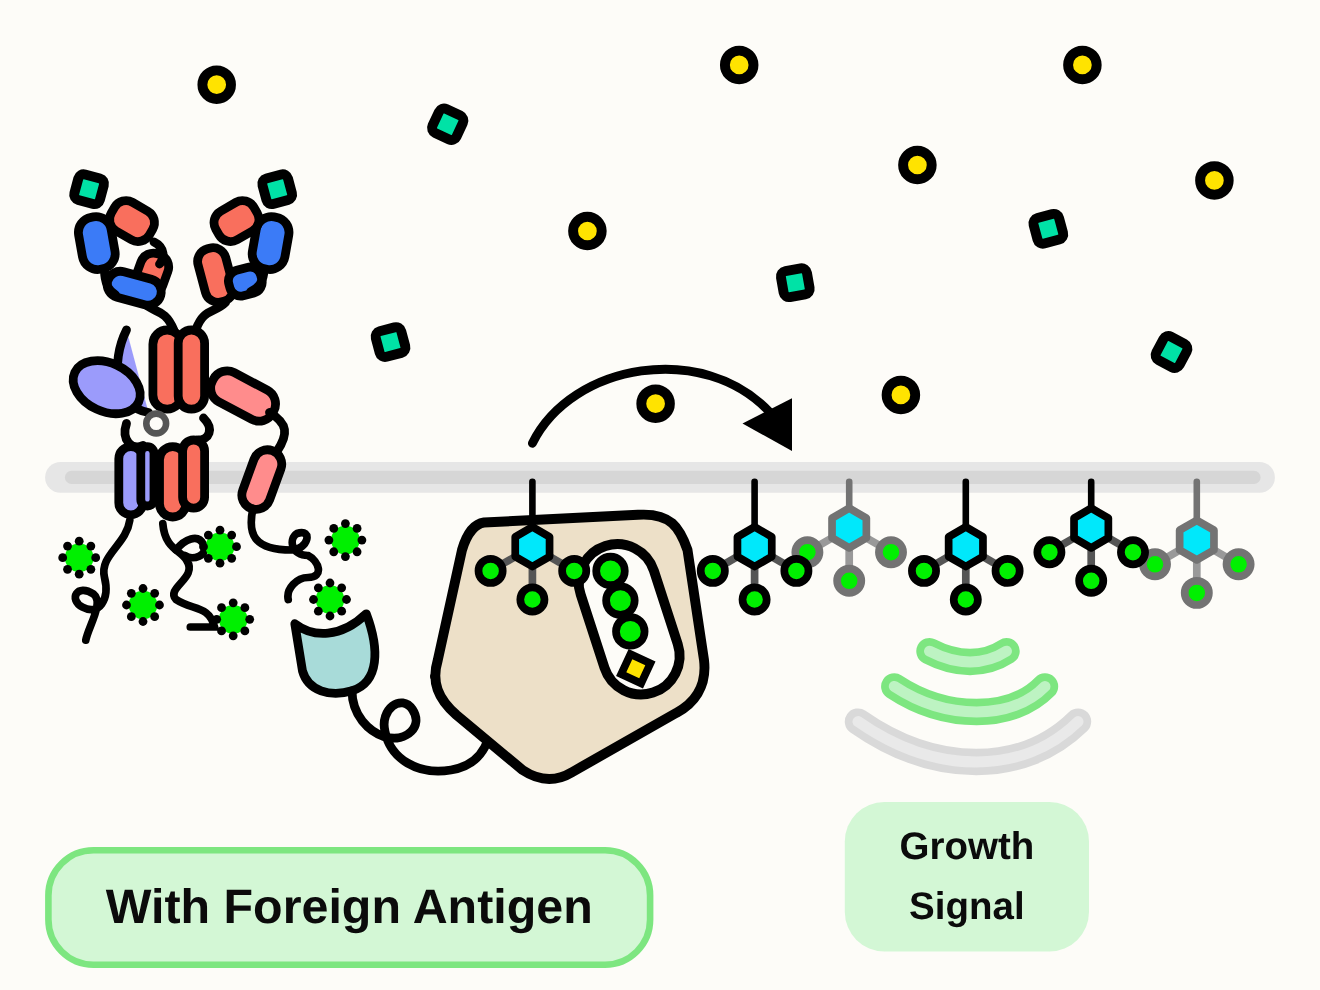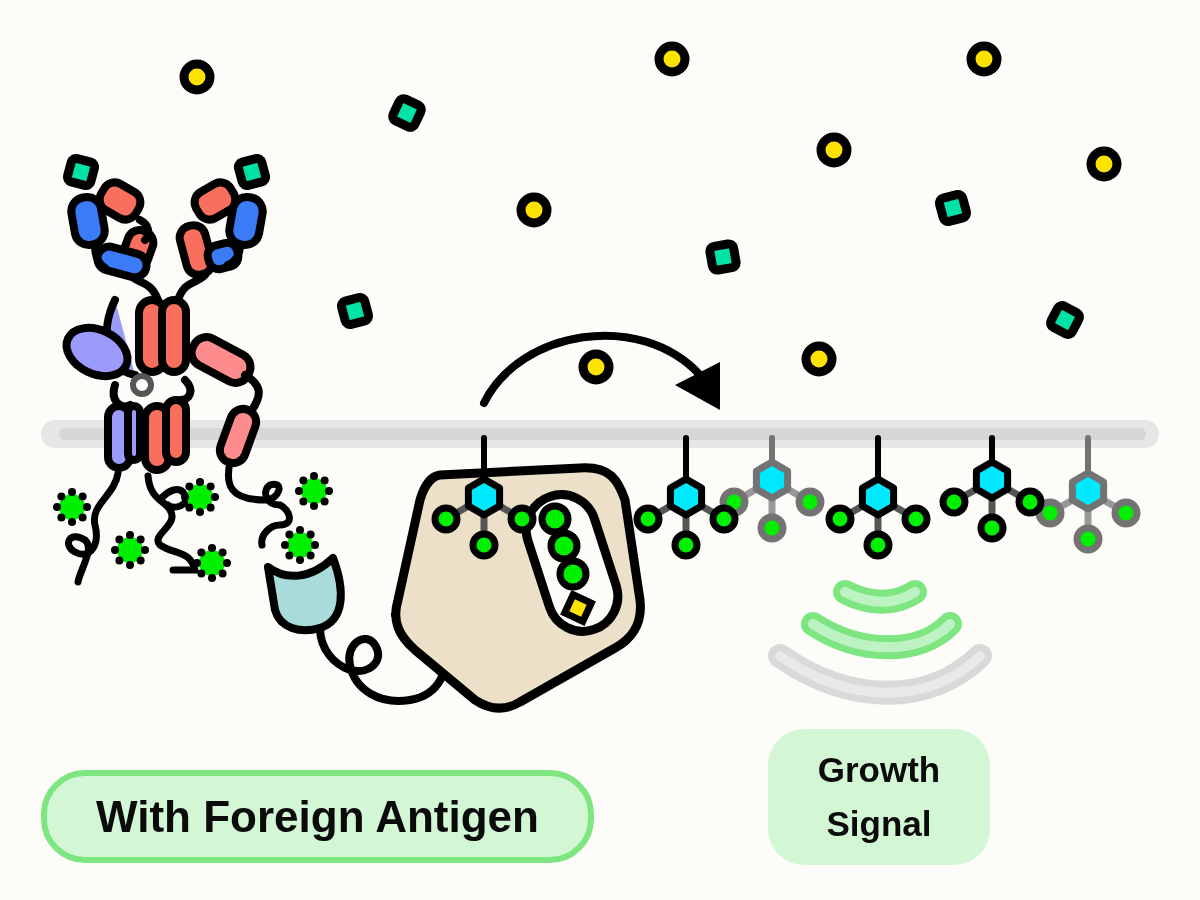--- a/index.html
+++ b/index.html
@@ -5,21 +5,21 @@
     html, body { margin: 0; padding: 0; background: #fdfcf8; }
     body { width: 1200px; height: 900px; overflow: hidden; position: relative; font-family: "Liberation Sans", sans-serif; }
     #canvas { position: absolute; left: 0; top: 0; }
     .label-pill {
       position: absolute; box-sizing: border-box;
       display: flex; align-items: center; justify-content: center;
       font-family: "Liberation Sans", sans-serif; font-weight: bold; color: #0b0b0b;
       text-align: center;
     }
     #label-antigen {
-      left: 41px; top: 770px; width: 553px; height: 93px;
+      left: 41px; top: 770px; width: 553px; height: 110px;
       background: #d3f7d5; border: 6px solid #7de680; border-radius: 44px;
       font-size: 44px; letter-spacing: 0px;
     }
     #label-growth {
       left: 768px; top: 729px; width: 222px; height: 136px;
       background: #d3f7d5; border-radius: 36px;
       font-size: 35px; line-height: 54px; white-space: pre-line;
     }
   </style>
 </head>

